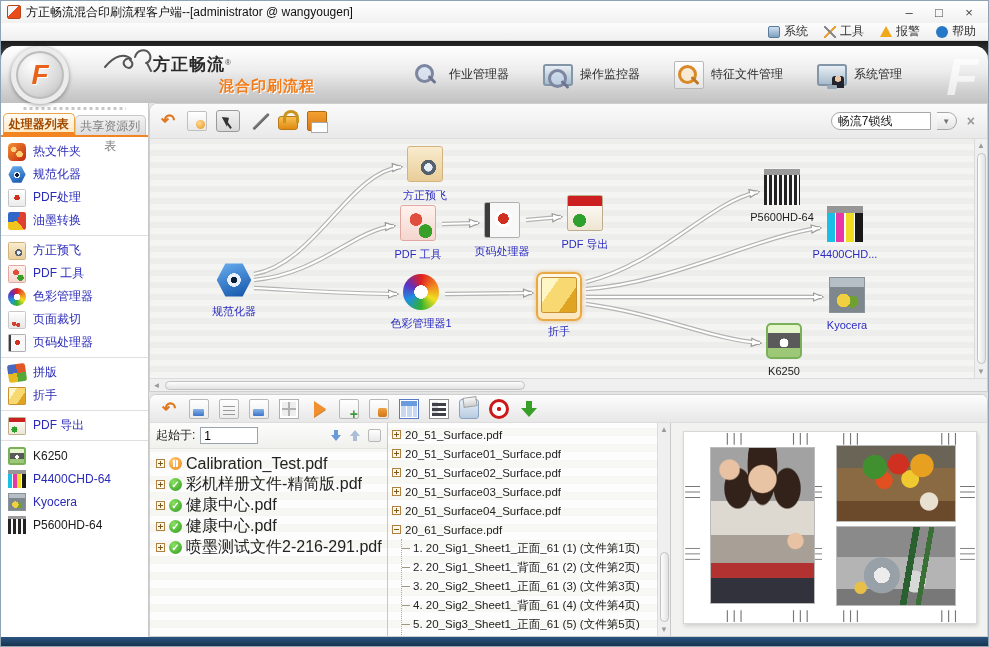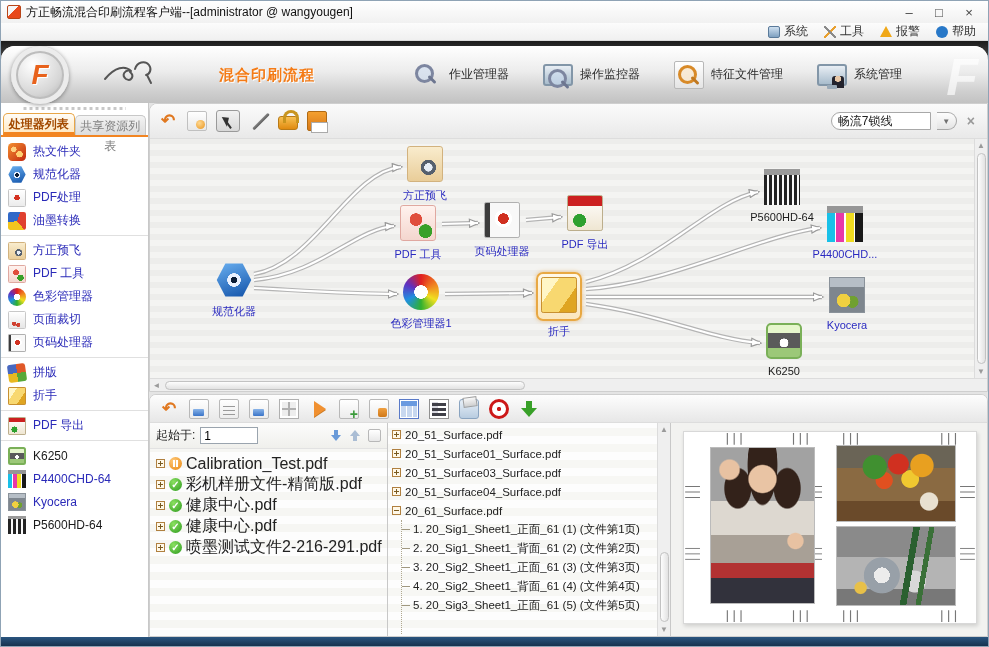--- a/index.html
+++ b/index.html
@@ -251,20 +251,21 @@
 
   <div class="header">
     <div class="band">
       <div class="logo-circle">
         <span class="logo-f">F</span>
       </div>
       <div class="brand">
         <svg class="goat" width="56" height="34" viewBox="0 0 56 34">
           <path d="M4 22 C14 10, 24 8, 30 14 M30 14 c-6 -2 -10 4 -5 8 c5 3 9 -3 4 -7 M34 12 c2 -7 10 -9 14 -4 c3 4 1 9 -3 10 M46 18 l4 8" fill="none" stroke="#555" stroke-width="2" stroke-linecap="round"></path>
         </svg>
+        <div><span class="brand-cn">方正畅流</span><span class="brand-reg">®</span></div>
         <div class="brand-sub">混合印刷流程</div>
       </div>
       <div class="nav" id="headernav">
           <div class="nav-item">
             <span class="nvi lens"></span>
             <span>作业管理器</span>
           </div>
           <div class="nav-item">
             <span class="nvi nvi-mon lens"></span>
             <span>操作监控器</span>
@@ -501,20 +502,24 @@
                 <div class="file-row">
                   <span class="exp plus"></span>
                   <span class="fname">20_51_Surface.pdf</span>
                 </div>
                 <div class="file-row">
                   <span class="exp plus"></span>
                   <span class="fname">20_51_Surface01_Surface.pdf</span>
                 </div>
                 <div class="file-row">
                   <span class="exp plus"></span>
+                  <span class="fname">20_51_Surface02_Surface.pdf</span>
+                </div>
+                <div class="file-row">
+                  <span class="exp plus"></span>
                   <span class="fname">20_51_Surface03_Surface.pdf</span>
                 </div>
                 <div class="file-row">
                   <span class="exp plus"></span>
                   <span class="fname">20_51_Surface04_Surface.pdf</span>
                 </div>
                 <div class="file-row">
                   <span class="exp"></span>
                   <span class="fname">20_61_Surface.pdf</span>
                 </div>

